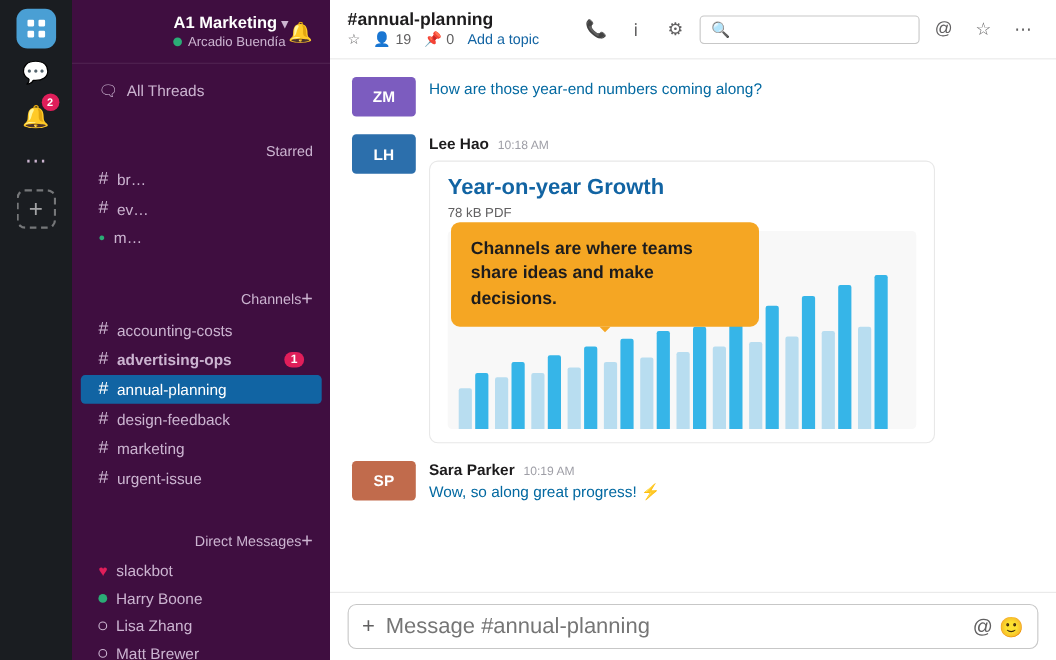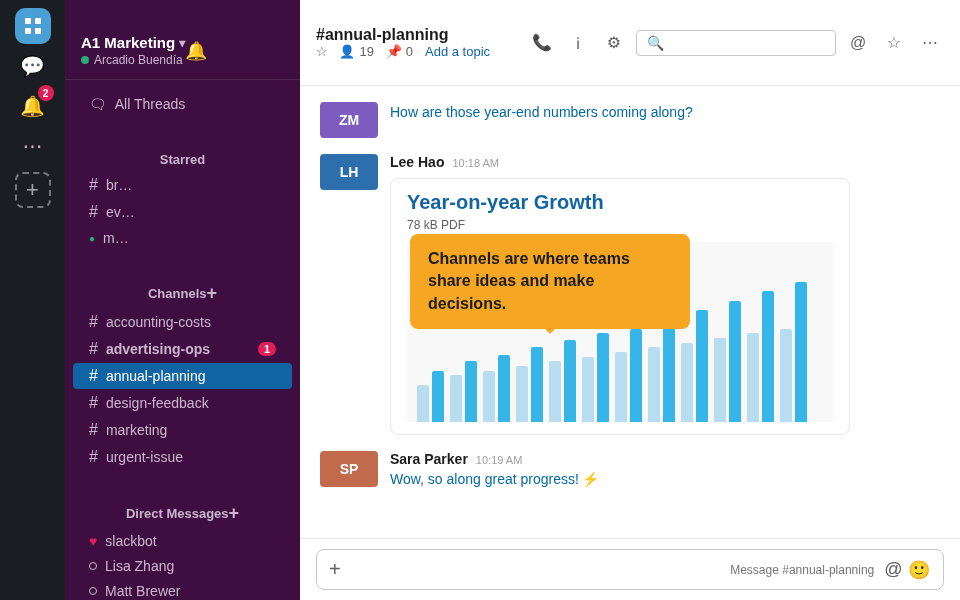--- a/index.html
+++ b/index.html
@@ -56,23 +56,22 @@
       color: #cbb4d0;
       display: flex;
       flex-direction: column;
       overflow-y: auto;
       flex-shrink: 0;
     }
     .workspace-header {
       padding: 12px 16px;
       display: flex;
       align-items: center;
-      justify-content: flex-start;
+      justify-content: flex-end;
       border-bottom: 1px solid rgba(255,255,255,0.1);
-      margin-top: 22px;
     }
     .workspace-name {
       font-weight: 800;
       font-size: 15px;
       color: #fff;
       display: flex; align-items: center; gap: 4px;
     }
     .workspace-name .chevron { font-size: 12px; color: #cbb4d0; }
     .user-status {
       font-size: 12px;
@@ -104,23 +103,23 @@
       font-size: 11px;
       font-weight: bold;
       border-radius: 10px;
       padding: 1px 6px;
       min-width: 18px;
       text-align: center;
     }
     .section-header {
       padding: 16px 16px 4px;
       font-size: 13px;
-      font-weight: 700;
+      font-weight: 400;
       color: #cbb4d0;
-      display: flex; align-items: center; justify-content: center;
+      display: flex; align-items: center; justify-content: flex-end;
     }
     .section-add { font-size: 18px; color: #cbb4d0; cursor: pointer; }
     .all-threads-item {
       padding: 6px 16px;
       font-size: 14px;
       cursor: pointer;
       color: #cbb4d0;
       display: flex; align-items: center; gap: 8px;
       margin: 2px 8px;
       border-radius: 4px;
@@ -144,21 +143,21 @@
       flex: 1;
       display: flex;
       flex-direction: column;
       background: #fff;
     }
 
     
     .channel-header {
       display: flex;
       align-items: center;
-      padding: 26px 16px;
+      padding: 10px 16px;
       border-bottom: 1px solid #e8e8e8;
       gap: 12px;
     }
     .channel-title {
       font-size: 16px;
       font-weight: 800;
       color: #1d1c1d;
       display: flex; align-items: center; gap: 4px;
     }
     .channel-meta {
@@ -308,23 +307,22 @@
     }
     .input-plus {
       font-size: 20px;
       color: #616061;
       cursor: pointer;
       font-weight: 300;
     }
     .message-input-box input {
       flex: 1;
       border: none; outline: none;
-      font-size: 12px;
+      font-size: 20px;
       color: #a16207;
-      text-align: right;
     }
     .input-actions {
       display: flex; gap: 6px;
     }
     .input-action-icon {
       font-size: 18px;
       color: #616061;
       cursor: pointer;
     }
   </style>
@@ -419,20 +417,24 @@
   </div>
 
   <div class="sidebar-section">
     <div class="section-header">
       <span>Direct Messages</span>
       <span class="section-add">+</span>
     </div>
     <div class="dm-item">
       <span style="color:#e01e5a; font-size:14px;">♥</span>
       <span>slackbot</span>
+    </div>
+    <div class="dm-item">
+      <span class="dm-dot online"></span>
+      <span>Harry Boone</span>
     </div>
     <div class="dm-item">
       <span class="dm-dot offline"></span>
       <span>Lisa Zhang</span>
     </div>
     <div class="dm-item">
       <span class="dm-dot offline"></span>
       <span>Matt Brewer</span>
     </div>
   </div>

